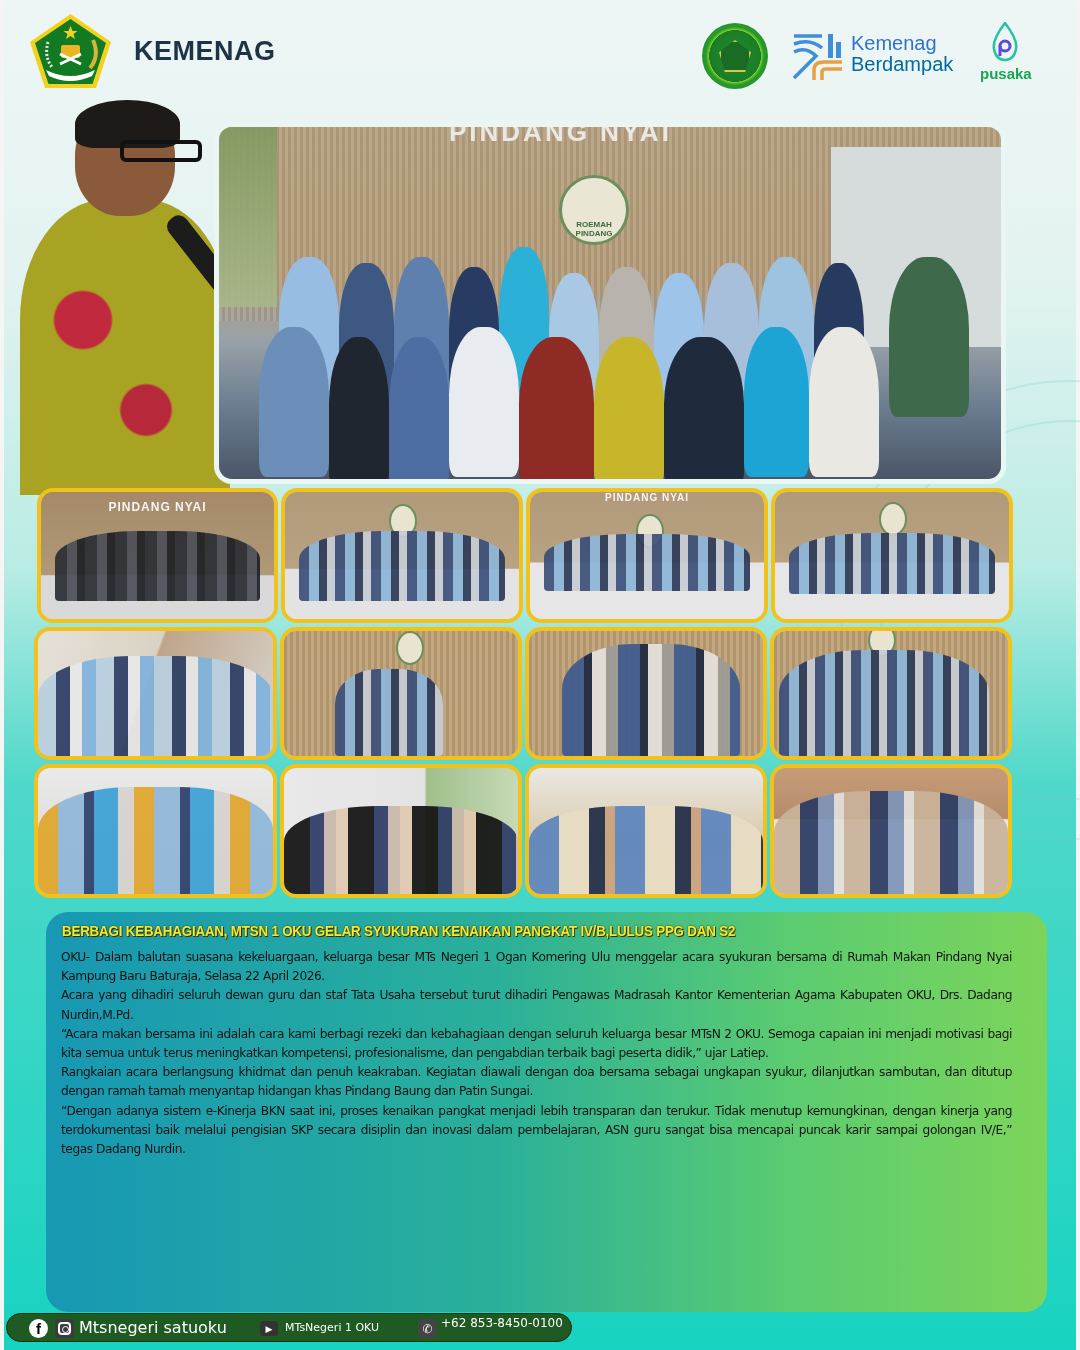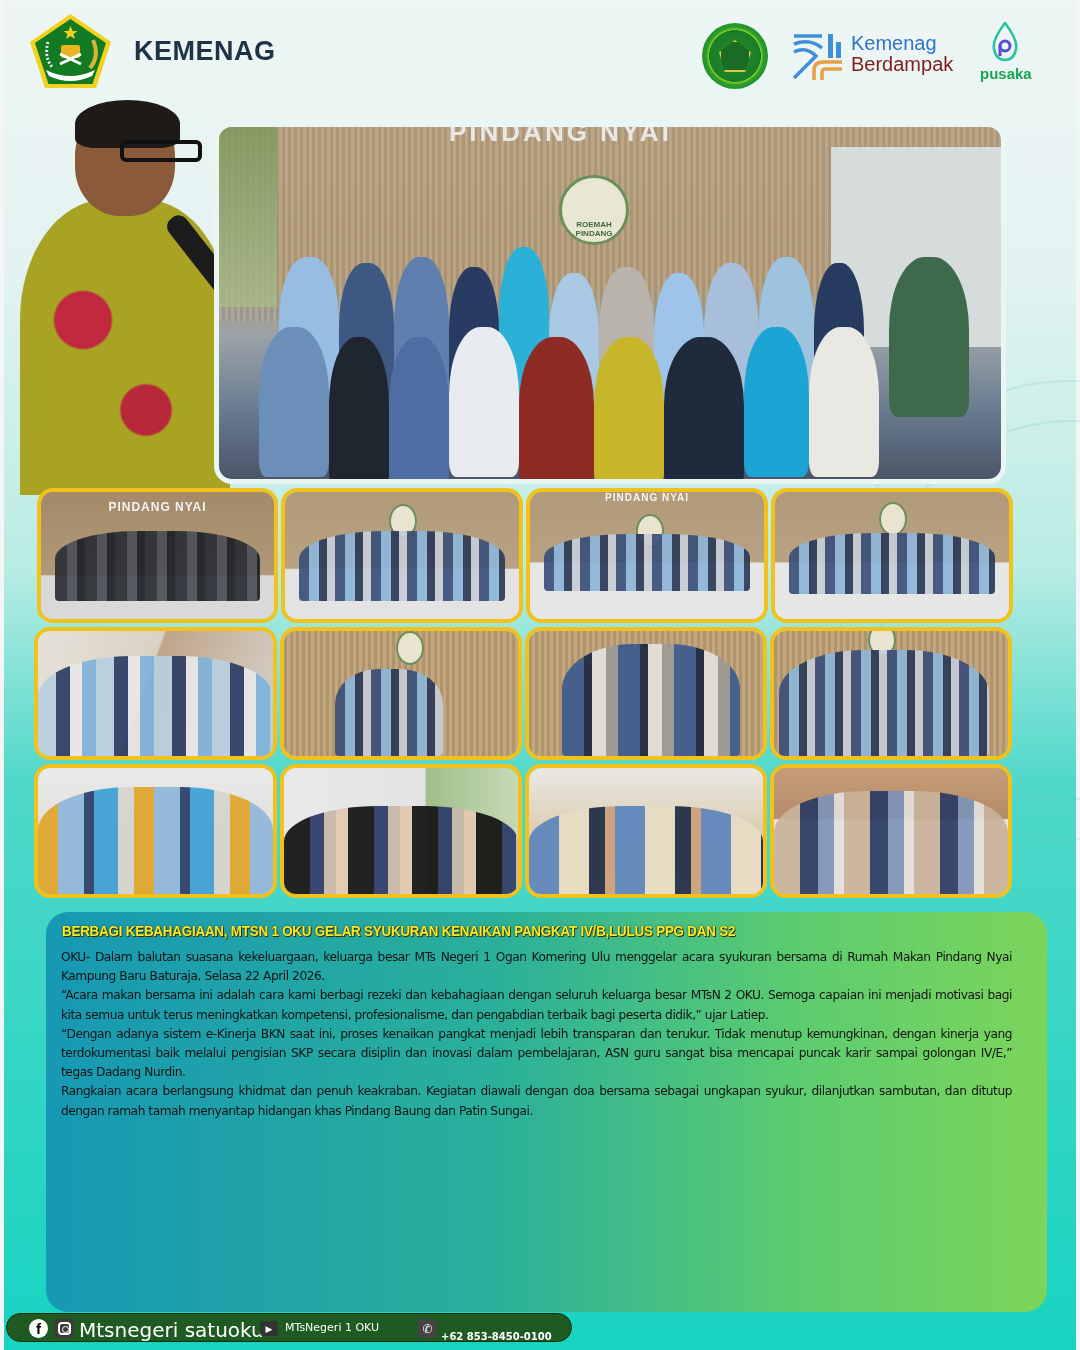--- a/index.html
+++ b/index.html
@@ -18,21 +18,21 @@
   
   .logo-kemenag { position:absolute; left:28px; top:12px; width:85px; height:78px; }
   .brand-title { position:absolute; left:134px; top:36px; font-size:27px; font-weight:700; color:#1f3347; letter-spacing:0.5px; }
   .logo-mts { position:absolute; left:702px; top:23px; width:66px; height:66px; border-radius:50%;
     background: radial-gradient(circle, #1f8f2e 0%, #1b7c27 55%, #7ed321 56%, #2a9a2f 62%, #1b7c27 100%); }
   .logo-mts .inner { position:absolute; left:17px; top:17px; width:32px; height:32px; background:#1a6b23; border:2px solid #d9c84a;
     clip-path: polygon(50% 0, 100% 38%, 82% 100%, 18% 100%, 0 38%); }
   .logo-berdampak { position:absolute; left:792px; top:32px; width:52px; height:50px; }
   .berdampak-text { position:absolute; left:851px; top:33px; line-height:21px; font-size:20px; }
   .berdampak-text .l1 { color:#2f74c8; display:block; }
-  .berdampak-text .l2 { color:#7f1d1d; display:block; }
+  .berdampak-text .l2 { color:#0369a1; display:block; }
   .logo-pusaka { position:absolute; left:990px; top:22px; width:30px; height:40px; }
   .pusaka-text { position:absolute; left:980px; top:65px; font-size:15px; color:#19a553; font-weight:700; }
 
   
   .speaker { position:absolute; left:20px; top:100px; width:230px; height:395px; overflow:hidden; }
   .speaker .head { position:absolute; left:55px; top:6px; width:100px; height:110px; border-radius:45% 45% 45% 45%; background:#8a5a3b; }
   .speaker .hair { position:absolute; left:55px; top:0px; width:105px; height:48px; border-radius:50% 50% 20% 20%; background:#1e1a17; }
   .speaker .glasses { position:absolute; left:100px; top:40px; width:82px; height:22px; border:4px solid #111; border-radius:6px; }
   .speaker .shirt { position:absolute; left:0; top:100px; width:210px; height:300px; border-radius:40% 40% 0 0;
     background: radial-gradient(circle at 30% 40%, #c12a3e 0 12%, transparent 13%),
@@ -218,28 +218,29 @@
   <div class="thumb" style="left:770px;top:764px;width:242px;height:134px;">
     <div class="bg" style="background:linear-gradient(180deg,#c69c78 0,#b58c6a 40%,#e9e3d8 41%);"></div>
     <div class="figures" style="left:0;width:100%;height:82%;bottom:0;background:repeating-linear-gradient(90deg,#c9b29a 0 26px,#2a3a63 26px 44px,#7d93b8 44px 60px,#e3e0dc 60px 70px);"></div>
   </div>
 </div>
 
 <div class="article"></div>
 <div class="article-title">BERBAGI KEBAHAGIAAN, MTSN 1 OKU GELAR SYUKURAN KENAIKAN PANGKAT IV/B,LULUS PPG DAN S2</div>
 <div class="article-body">
   <p>OKU- Dalam balutan suasana kekeluargaan, keluarga besar MTs Negeri 1 Ogan Komering Ulu menggelar acara syukuran bersama di Rumah Makan Pindang Nyai Kampung Baru Baturaja, Selasa 22 April 2026.</p>
+  <p>Acara yang dihadiri seluruh dewan guru dan staf Tata Usaha tersebut turut dihadiri Pengawas Madrasah Kantor Kementerian Agama Kabupaten OKU, Drs. Dadang Nurdin,M.Pd.</p>
   <p>“Acara makan bersama ini adalah cara kami berbagi rezeki dan kebahagiaan dengan seluruh keluarga besar MTsN 2 OKU. Semoga capaian ini menjadi motivasi bagi kita semua untuk terus meningkatkan kompetensi, profesionalisme, dan pengabdian terbaik bagi peserta didik,” ujar Latiep.</p>
+  <p>Rangkaian acara berlangsung khidmat dan penuh keakraban. Kegiatan diawali dengan doa bersama sebagai ungkapan syukur, dilanjutkan sambutan, dan ditutup dengan ramah tamah menyantap hidangan khas Pindang Baung dan Patin Sungai.</p>
   <p>“Dengan adanya sistem e-Kinerja BKN saat ini, proses kenaikan pangkat menjadi lebih transparan dan terukur. Tidak menutup kemungkinan, dengan kinerja yang terdokumentasi baik melalui pengisian SKP secara disiplin dan inovasi dalam pembelajaran, ASN guru sangat bisa mencapai puncak karir sampai golongan IV/E,” tegas Dadang Nurdin.</p>
-  <p>Rangkaian acara berlangsung khidmat dan penuh keakraban. Kegiatan diawali dengan doa bersama sebagai ungkapan syukur, dilanjutkan sambutan, dan ditutup dengan ramah tamah menyantap hidangan khas Pindang Baung dan Patin Sungai.</p>
 </div>
 
 <div class="footer">
   <div class="f-icon fb">f</div>
   <div class="f-icon ig">
       <div class="ring"></div>
     </div>
-  <div class="f-text" style="left:72px;top:4px;font-size:20px;">Mtsnegeri satuoku</div>
+  <div class="f-text" style="left:72px;top:4px;font-size:16px;">Mtsnegeri satuoku</div>
   <div class="f-icon yt" style="top:7px;width:18px;height:15px;">▶</div>
   <div class="f-text" style="left:278px;top:7px;font-size:11px;">MTsNegeri 1 OKU</div>
   <div class="f-icon wa" style="top:5px;">✆</div>
-  <div class="f-text" style="left:434px;top:17px;font-size:10px;font-weight:bold;">+62 853-8450-0100</div>
+  <div class="f-text" style="left:434px;top:2px;font-size:12px;">+62 853-8450-0100</div>
 </div>
 
 </body></html>

